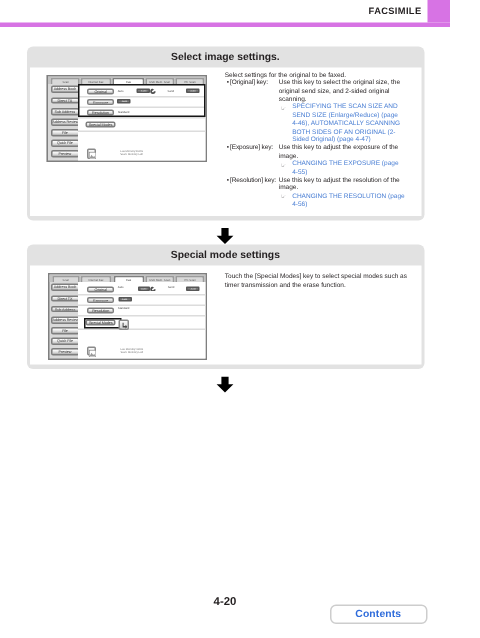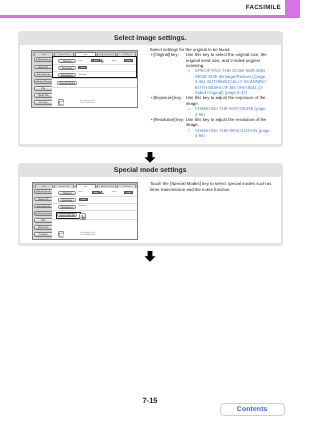--- a/index.html
+++ b/index.html
@@ -252,14 +252,14 @@
     </div>
   </div>
 </div>
 
 <div class="arrow" style="left:144px;top:248.5px;">
   <svg viewBox="0 0 12 11" width="12" height="11">
       <path d="M3.6 0 H8.4 V5.2 H11.6 L6 10.7 L0.4 5.2 H3.6 Z" fill="#000"></path>
     </svg>
 </div>
 
-<div id="pagenum">7-15</div>
+<div id="pagenum">4-20</div>
 <div id="contents-btn">Contents</div>
 
 </body></html>

